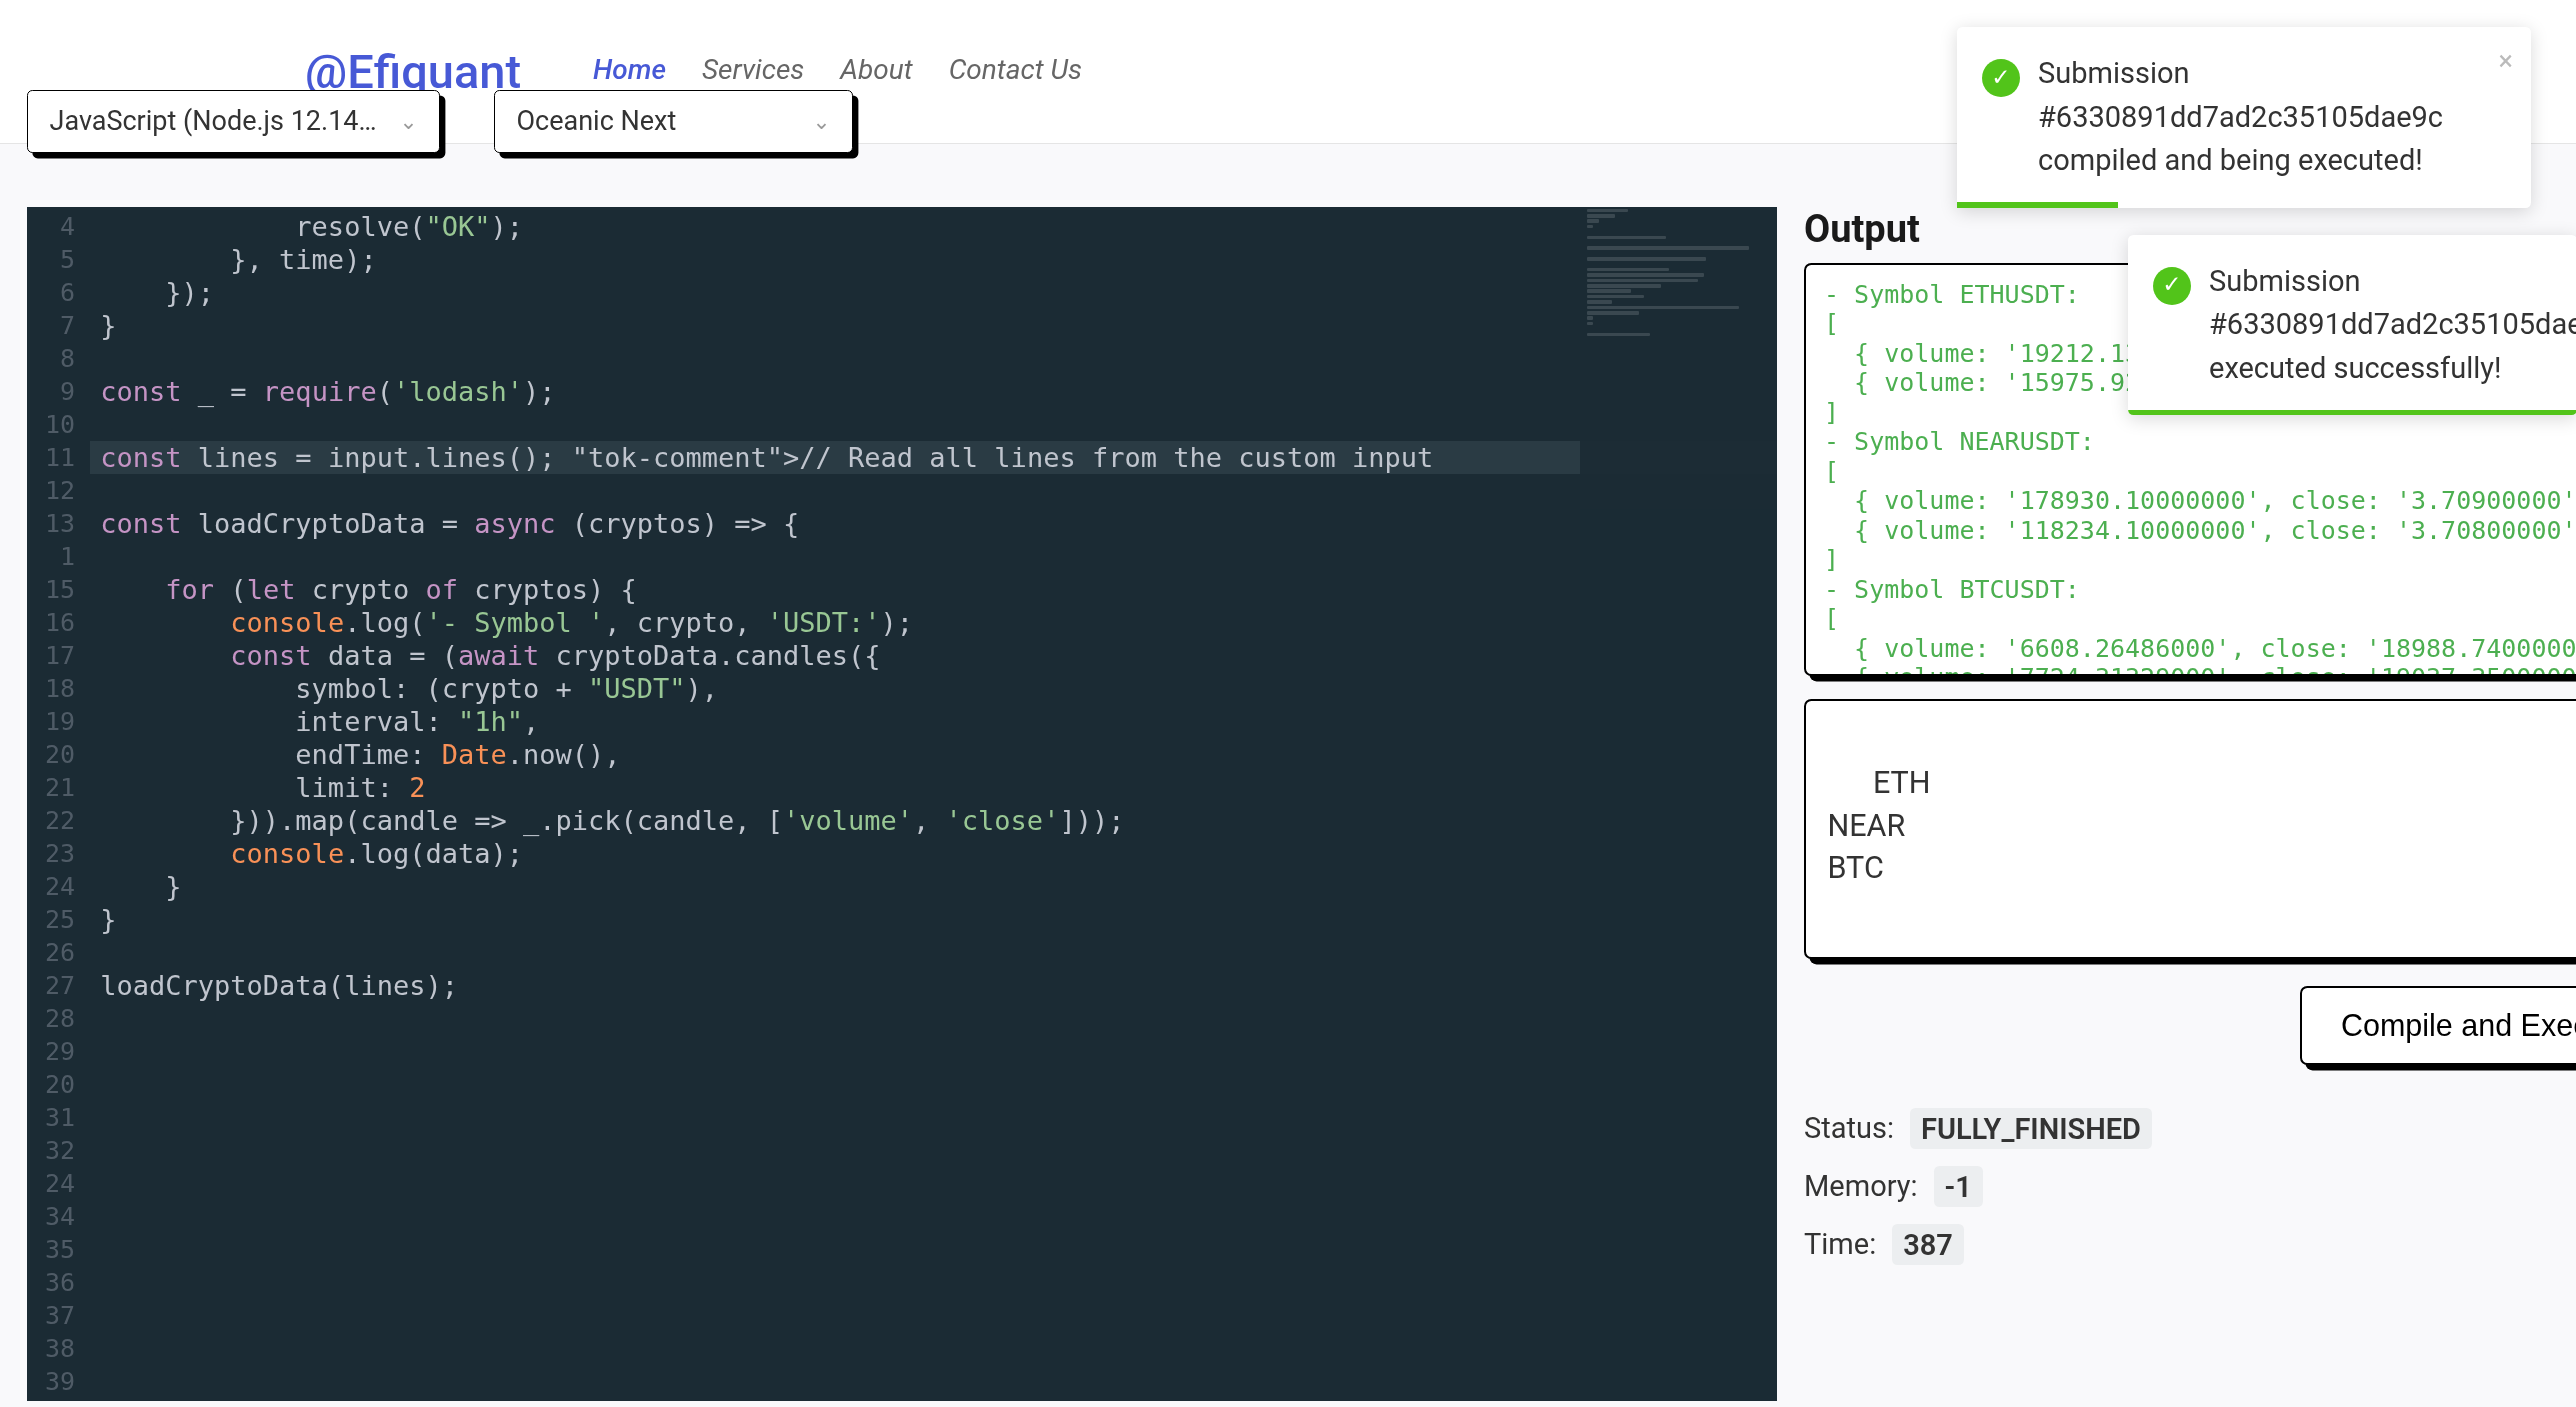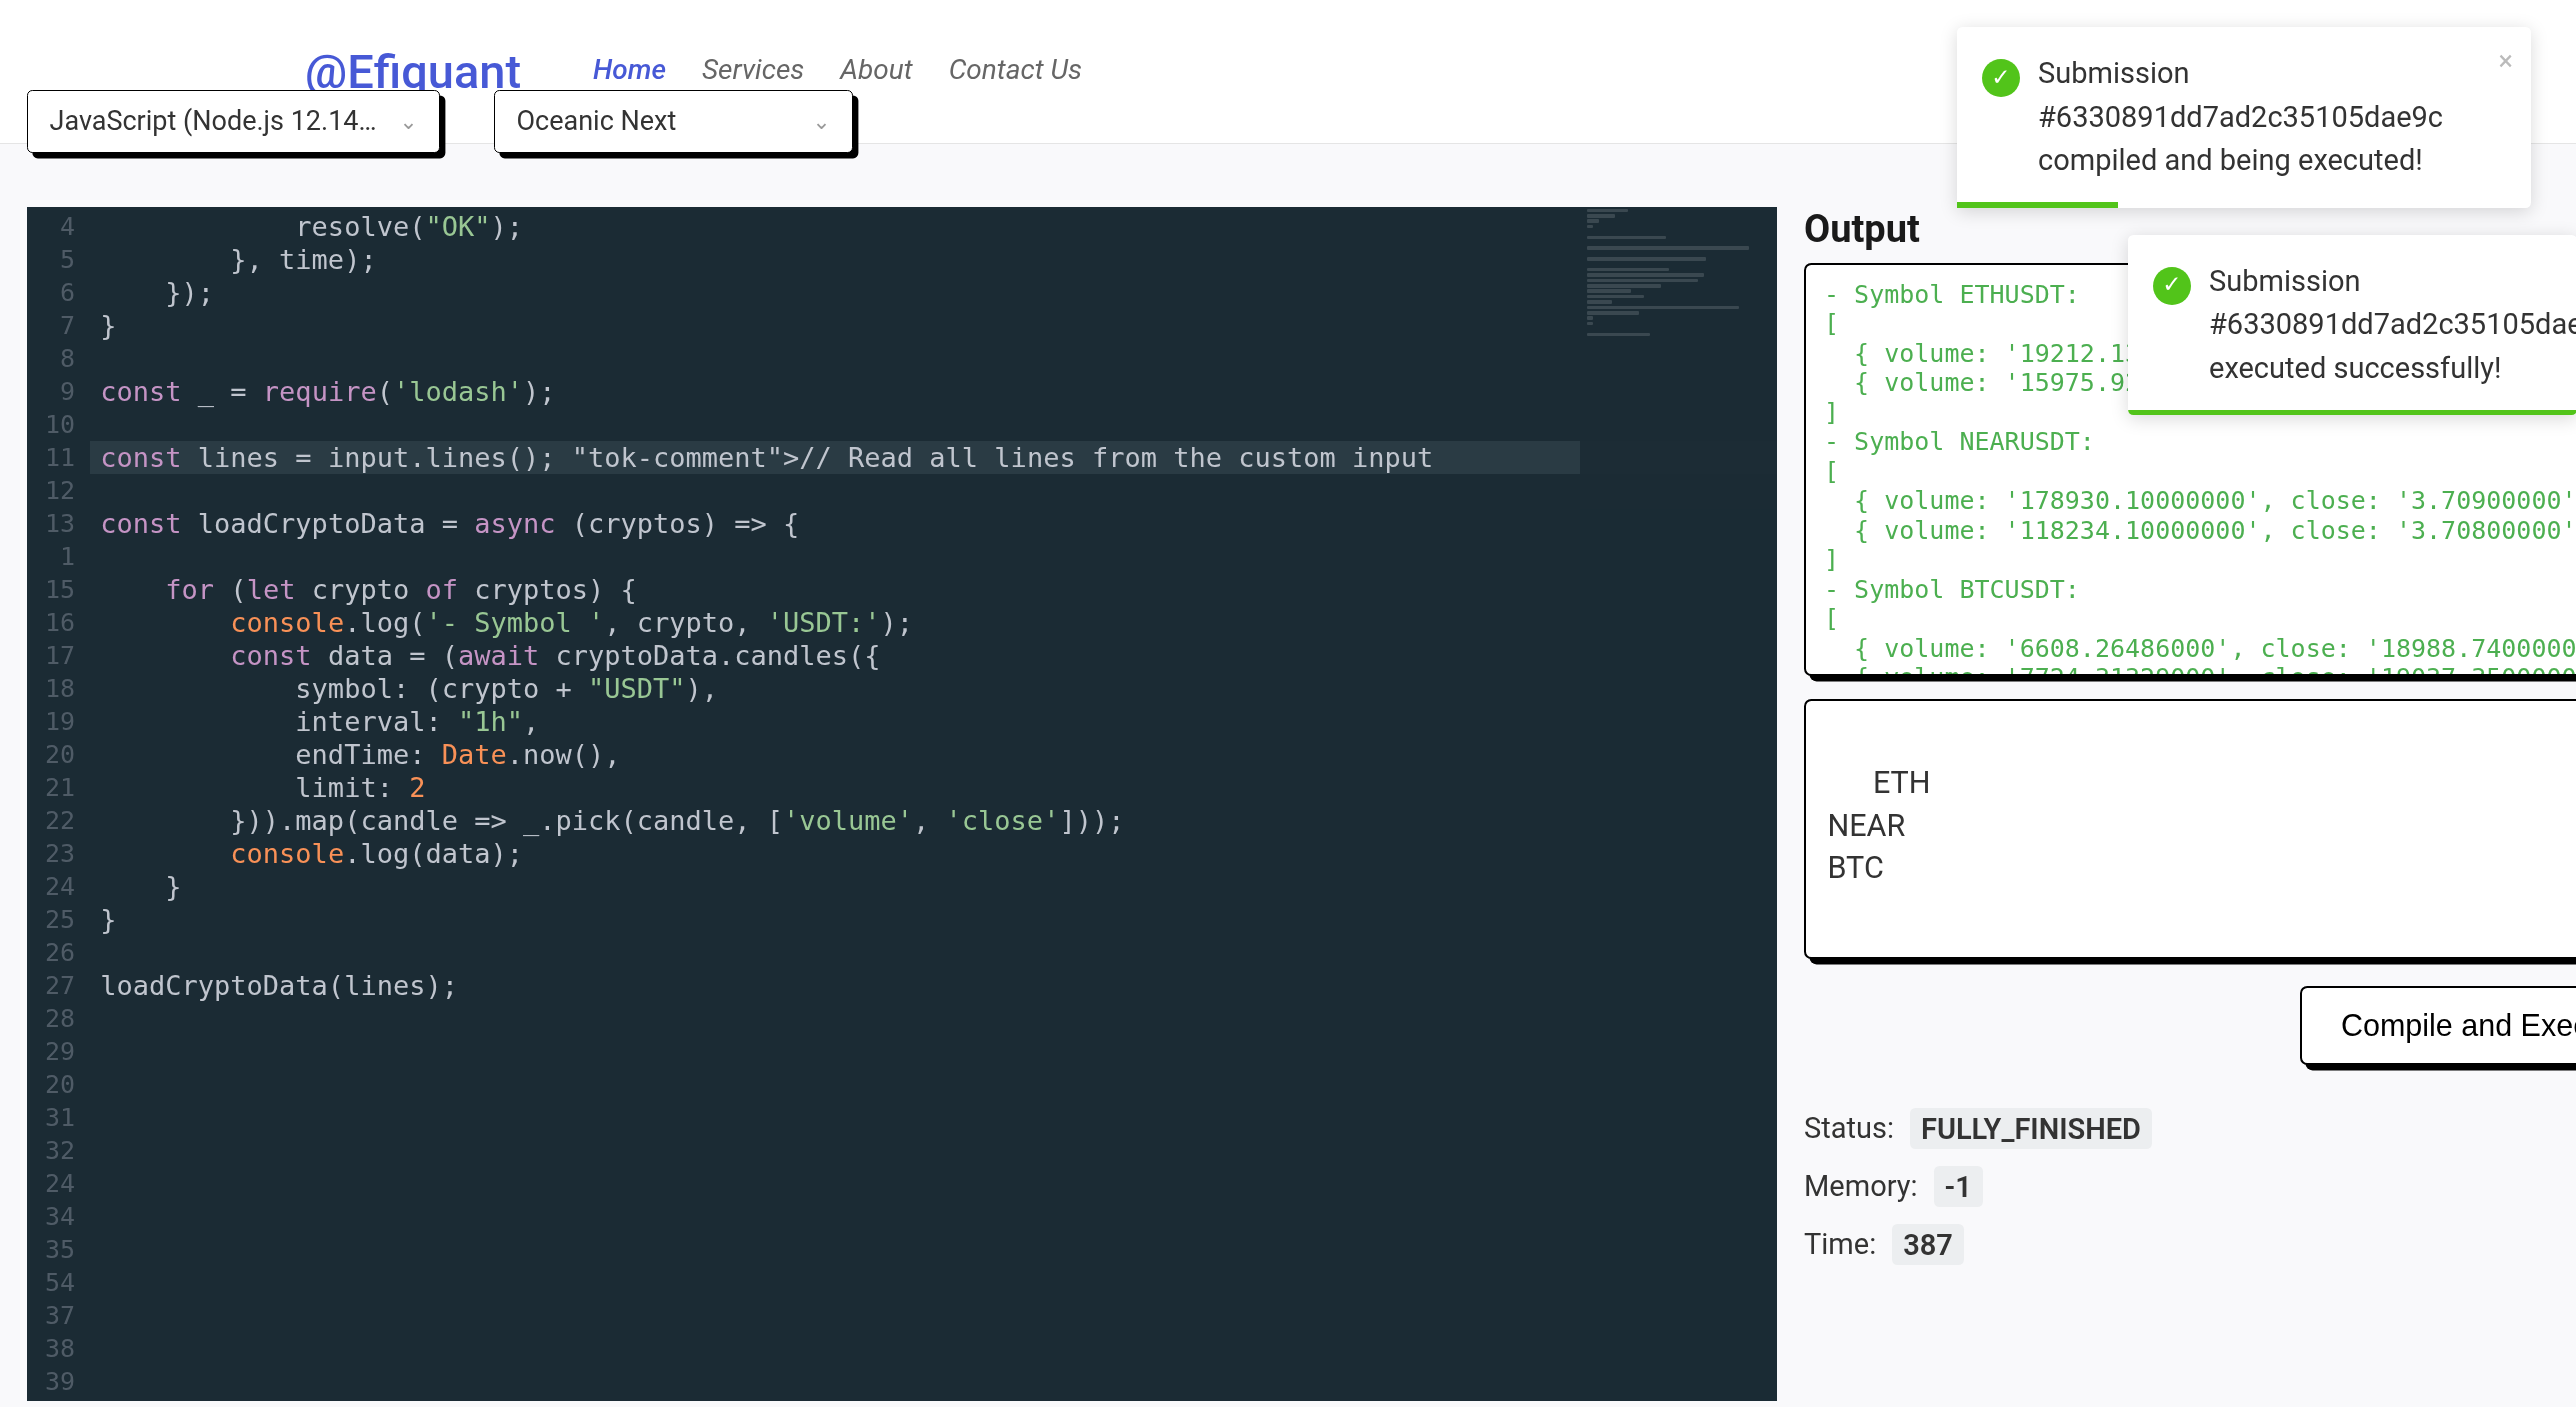--- a/index.html
+++ b/index.html
@@ -313,21 +313,21 @@
           <div>26</div>
           <div>27</div>
           <div>28</div>
           <div>29</div>
           <div>20</div>
           <div>31</div>
           <div>32</div>
           <div>24</div>
           <div>34</div>
           <div>35</div>
-          <div>54</div>
+          <div>36</div>
           <div>37</div>
           <div>38</div>
           <div>39</div>
           <div>40</div>
         </div>
       <div class="code" id="code"><div class="code-line">            resolve(<span class="tok-str">"OK"</span>);</div><div class="code-line">        }, time);</div><div class="code-line">    });</div><div class="code-line">}</div><div class="code-line"></div><div class="code-line"><span class="tok-kw">const</span> _ = <span class="tok-kw">require</span>(<span class="tok-str">'lodash'</span>);</div><div class="code-line"></div><div class="code-line hl"><span class="tok-kw">const</span> lines = input.lines(); <span class="&lt;span">"tok-comment"</span>&gt;// Read all lines from the custom input</div><div class="code-line"></div><div class="code-line"><span class="tok-kw">const</span> loadCryptoData = <span class="tok-kw">async</span> (cryptos) =&gt; {</div><div class="code-line"></div><div class="code-line">    <span class="tok-kw">for</span> (<span class="tok-kw">let</span> crypto <span class="tok-kw">of</span> cryptos) {</div><div class="code-line">        <span class="tok-const">console</span>.log(<span class="tok-str">'- Symbol '</span>, crypto, <span class="tok-str">'USDT:'</span>);</div><div class="code-line">        <span class="tok-kw">const</span> data = (<span class="tok-kw">await</span> cryptoData.candles({</div><div class="code-line">            symbol: (crypto + <span class="tok-str">"USDT"</span>),</div><div class="code-line">            interval: <span class="tok-str">"1h"</span>,</div><div class="code-line">            endTime: <span class="tok-const">Date</span>.now(),</div><div class="code-line">            limit: <span class="tok-num">2</span></div><div class="code-line">        })).map(candle =&gt; _.pick(candle, [<span class="tok-str">'volume'</span>, <span class="tok-str">'close'</span>]));</div><div class="code-line">        <span class="tok-const">console</span>.log(data);</div><div class="code-line">    }</div><div class="code-line">}</div><div class="code-line"></div><div class="code-line">loadCryptoData(lines);</div><div class="code-line"></div><div class="code-line"></div><div class="code-line"></div><div class="code-line"></div><div class="code-line"></div><div class="code-line"></div><div class="code-line"></div><div class="code-line"></div><div class="code-line"></div><div class="code-line"></div><div class="code-line"></div><div class="code-line"></div><div class="code-line"></div></div>
       <div class="minimap" id="minimap">
           <div class="minimap-line" style="width: 41px;"></div>
           <div class="minimap-line" style="width: 28px;"></div>
           <div class="minimap-line" style="width: 11.7px;"></div>

